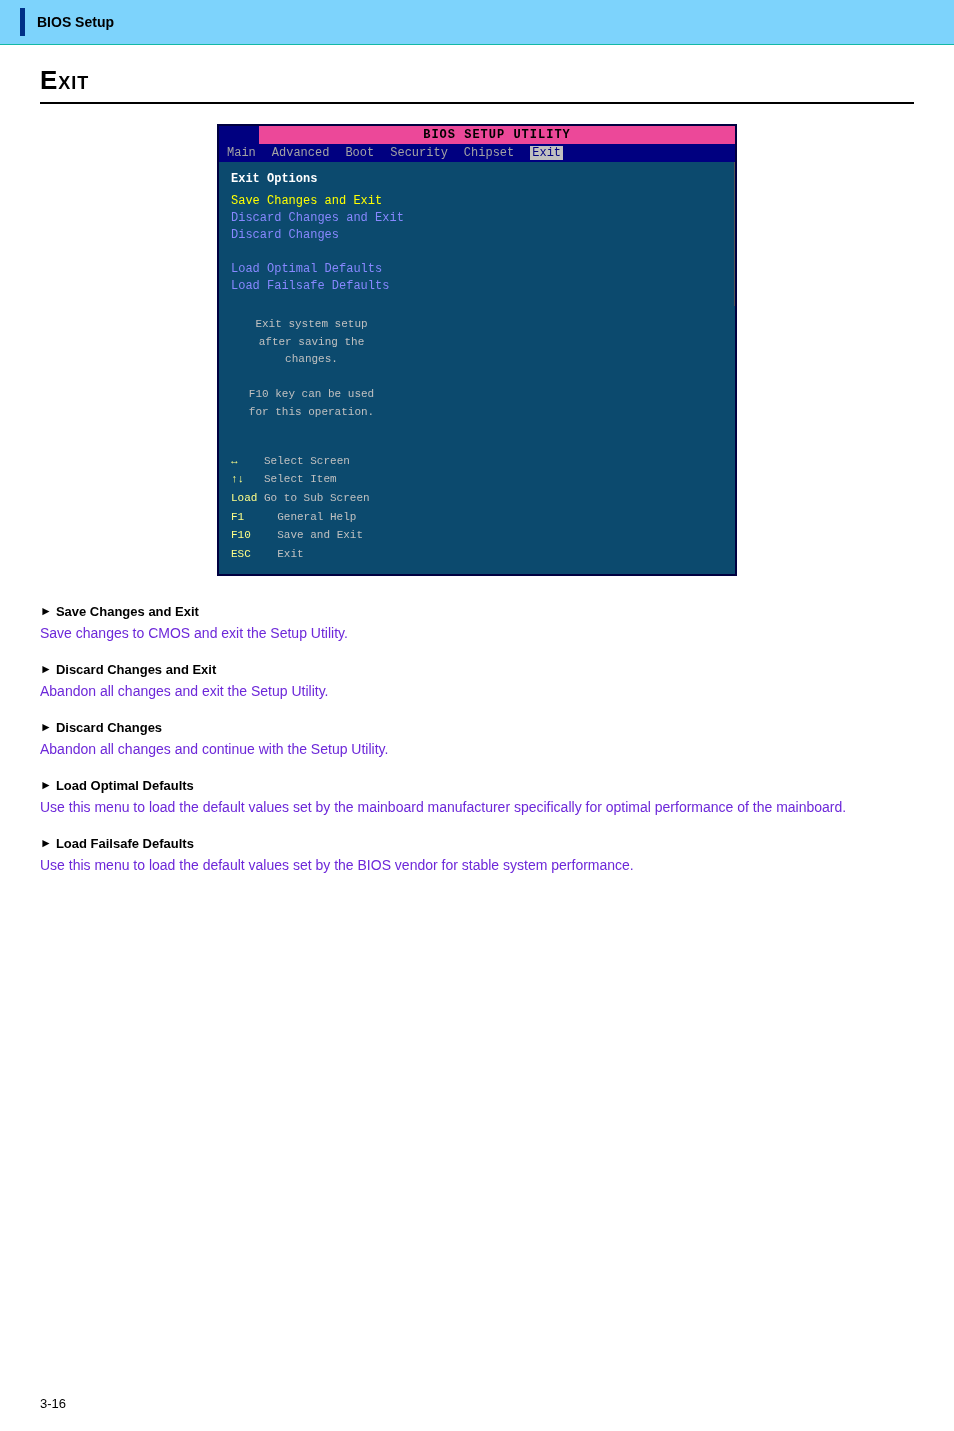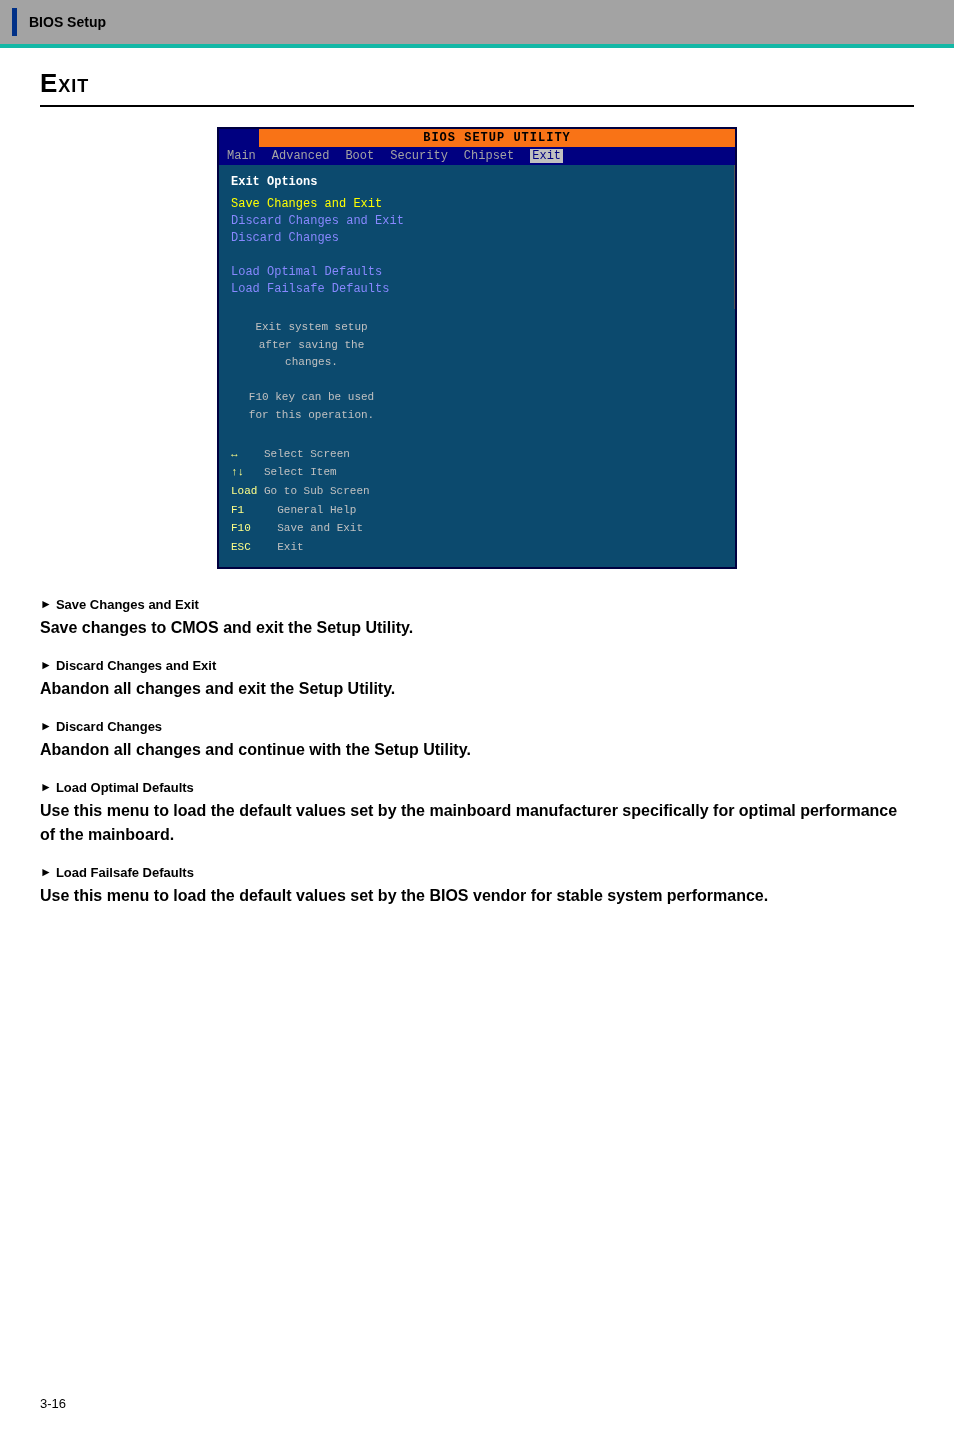--- a/index.html
+++ b/index.html
@@ -17,23 +17,23 @@
       min-height: 1431px;
       background: #fff;
       padding: 0;
       position: relative;
     }
 
     
     .header-bar {
       display: flex;
       align-items: center;
-      border-bottom: 4px solid #14b8a6;
-      padding: 8px 12px;
-      background: #a3a3a3;
+      border-bottom: 1px solid #14b8a6;
+      padding: 8px 20px;
+      background: #7dd3fc;
     }
     .header-accent {
       width: 5px;
       height: 28px;
       background: #003087;
       margin-right: 12px;
       flex-shrink: 0;
     }
     .header-title {
       font-size: 14px;
@@ -63,21 +63,21 @@
       width: 520px;
       margin: 0 auto 28px auto;
       background: #000080;
       color: #c0c0c0;
       font-family: 'Courier New', monospace;
       font-size: 12px;
       border: 2px solid #000040;
     }
 
     .bios-title-bar {
-      background: #f97316;
+      background: #ec4899;
       color: #000;
       text-align: center;
       padding: 2px 0;
       font-weight: bold;
       font-size: 12px;
       letter-spacing: 1px;
       margin-left: 40px;
     }
 
     .bios-menu-bar {
@@ -140,21 +140,21 @@
     }
 
     .bios-right-info {
       color: #c0c0c0;
       font-size: 11px;
       line-height: 1.6;
       text-align: center;
     }
 
     .bios-key-shortcuts {
-      margin-top: 20px;
+      margin-top: 30px;
       color: #c0c0c0;
       font-size: 11px;
       line-height: 1.7;
     }
     .bios-key-shortcuts .key {
       color: #ffff88;
     }
 
     .bios-footer {
       background: #0000aa;
@@ -176,24 +176,23 @@
       margin-bottom: 4px;
       display: flex;
       align-items: center;
       gap: 4px;
     }
     .desc-heading .arrow {
       color: #000;
       font-size: 12px;
     }
     .desc-text {
-      font-size: 16px;
-      color: #000000;
+      font-size: 14px;
+      color: #6d28d9;
       line-height: 1.5;
-      font-weight: bold;
     }
 
     
     .page-footer {
       position: absolute;
       bottom: 20px;
       left: 40px;
       font-size: 13px;
       color: #000;
     }

